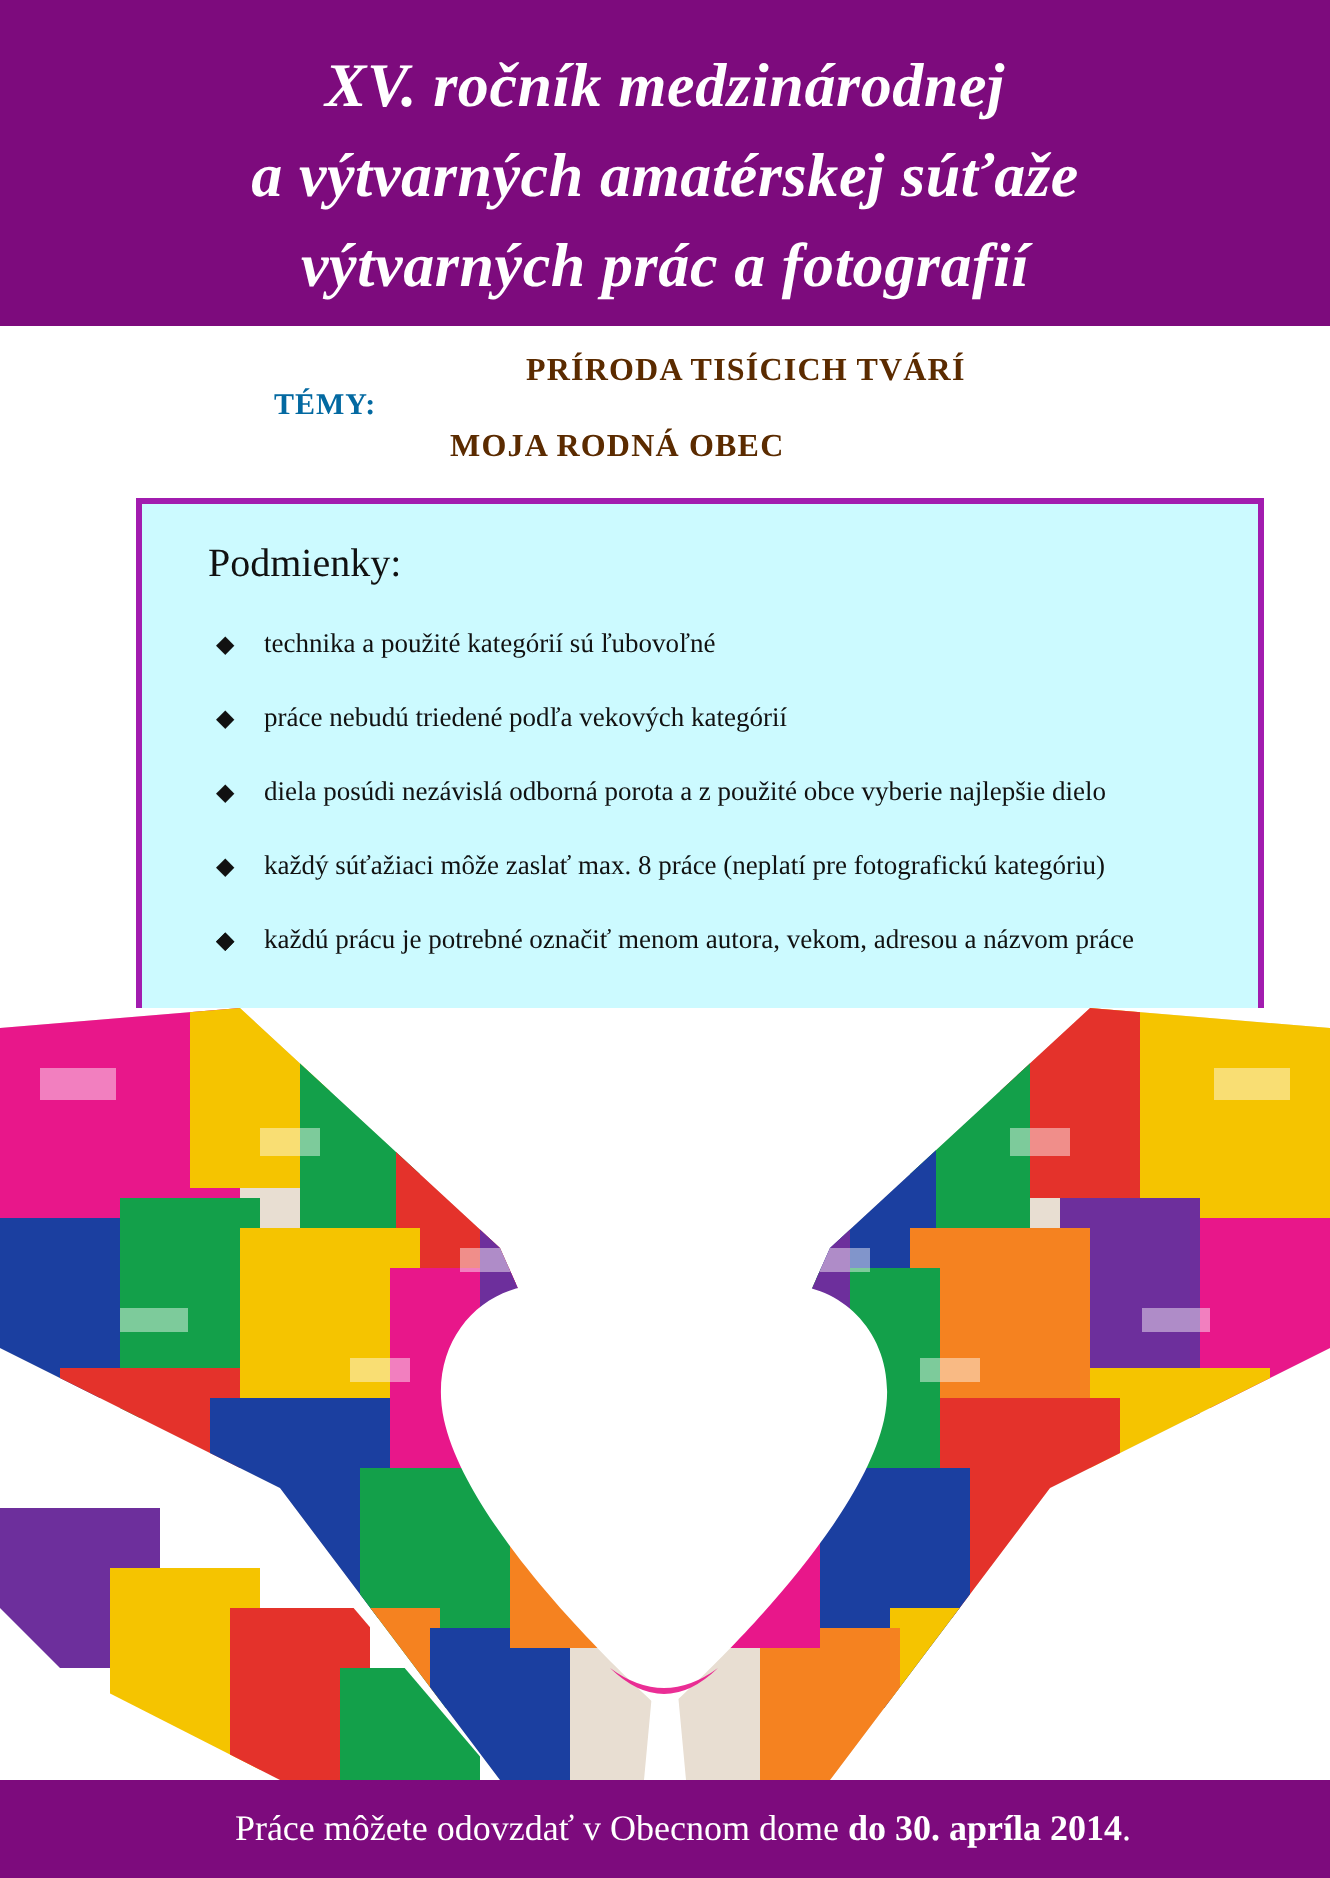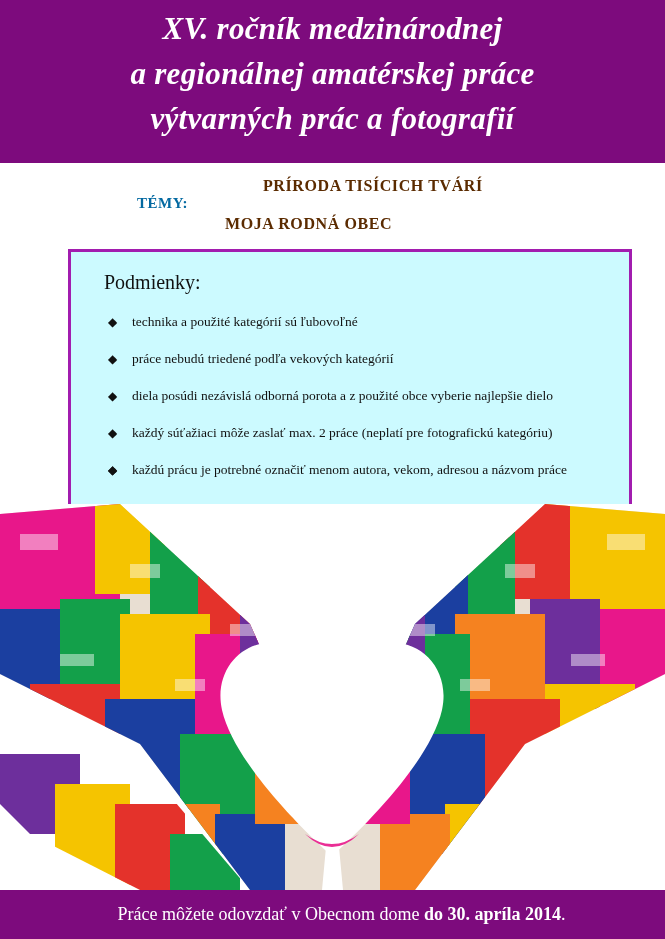--- a/index.html
+++ b/index.html
@@ -23,21 +23,21 @@
 
   
   .header {
     position: absolute;
     left: 0;
     top: 0;
     width: 665px;
     height: 163px;
     background: #7d0b7d;
     box-sizing: border-box;
-    padding-top: 6px;
+    padding-top: 20px;
     text-align: center;
   }
   .header-line {
     color: #ffffff;
     font-family: "Liberation Serif", serif;
     font-weight: bold;
     font-style: italic;
     font-size: 31px;
     line-height: 45px;
     letter-spacing: 0.3px;
@@ -152,21 +152,21 @@
     font-weight: bold;
   }
 </style>
 </head>
 <body>
 
 <div class="poster">
 
   <div class="header">
     <div class="header-line">XV. ročník medzinárodnej</div>
-    <div class="header-line">a regionálnej amatérskej práce</div>
+    <div class="header-line">a výtvarných amatérskej súťaže</div>
     <div class="header-line">výtvarných prác a fotografií</div>
   </div>
 
   <div class="themes">
     <div class="themes-label">TÉMY:</div>
     <div class="theme-item t0">PRÍRODA TISÍCICH TVÁRÍ</div>
     <div class="theme-item t1">MOJA RODNÁ OBEC</div>
   </div>
 
   <div class="conditions">
@@ -179,21 +179,21 @@
       <div class="cond-item">
         <span class="cond-bullet">◆</span>
         <span>práce nebudú triedené podľa vekových kategórií</span>
       </div>
       <div class="cond-item">
         <span class="cond-bullet">◆</span>
         <span>diela posúdi nezávislá odborná porota a z použité obce vyberie najlepšie dielo</span>
       </div>
       <div class="cond-item">
         <span class="cond-bullet">◆</span>
-        <span>každý súťažiaci môže zaslať max. 2 práce (neplatí pre fotografickú kategóriu)</span>
+        <span>každý súťažiaci môže zaslať max. 8 práce (neplatí pre fotografickú kategóriu)</span>
       </div>
       <div class="cond-item">
         <span class="cond-bullet">◆</span>
       </div>
       <div class="cond-item">
         <span class="cond-bullet">◆</span>
         <span>každú prácu je potrebné označiť menom autora, vekom, adresou a názvom práce</span>
       </div>
     </div>
   </div>

